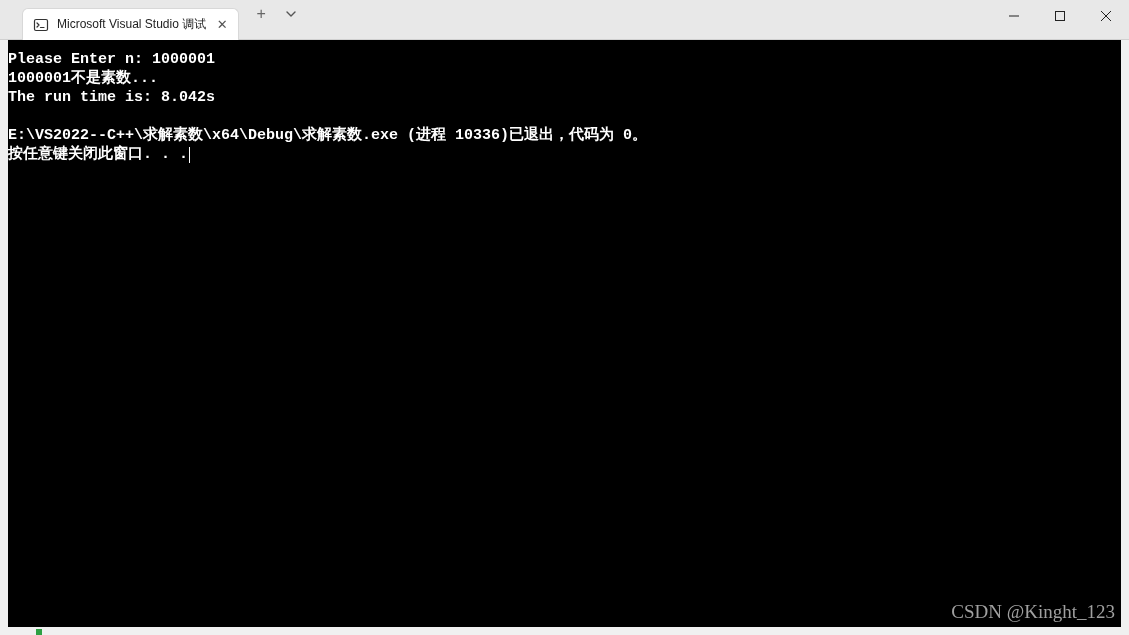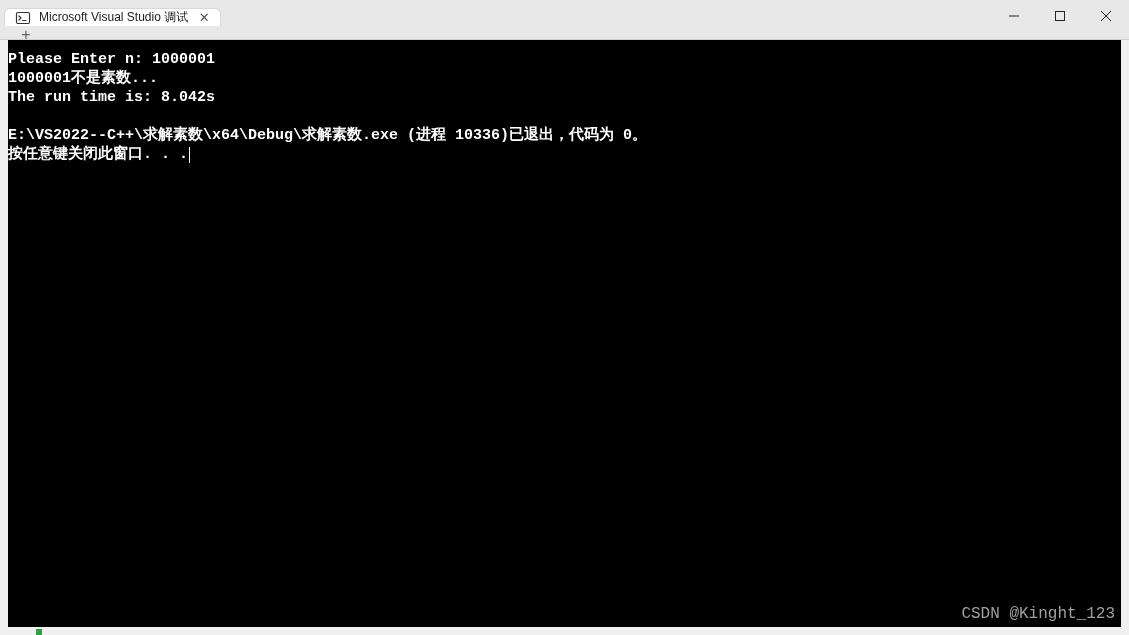--- a/index.html
+++ b/index.html
@@ -18,23 +18,22 @@
     .titlebar {
       height: 40px;
       background: #e8e8e8;
       display: flex;
       align-items: flex-end;
       position: relative;
       border-bottom: 1px solid #d0d0d0;
     }
     .tab-area {
       display: flex;
-      margin-left: 4px;
+      margin-left: 22px;
       height: 100%;
-      flex-direction: column;
     }
     .tab {
       display: flex;
       align-items: center;
       background: #ffffff;
       border-radius: 6px 6px 0 0;
       height: 32px;
       margin-top: 8px;
       padding: 0 8px 0 10px;
       gap: 8px;
@@ -132,22 +131,22 @@
       height: 16px;
       background: #ffffff;
       vertical-align: text-bottom;
       margin-left: 1px;
     }
     .watermark {
       position: absolute;
       right: 14px;
       bottom: 12px;
       color: #bcbcbc;
-      font-size: 16px;
-      font-family: Liberation Mono, monospace;
+      font-size: 19px;
+      font-family: Liberation Serif, serif;
       opacity: 0.85;
     }
     .green-strip {
       position: absolute;
       left: 36px;
       bottom: 0;
       width: 6px;
       height: 6px;
       background: #2ea043;
     }

